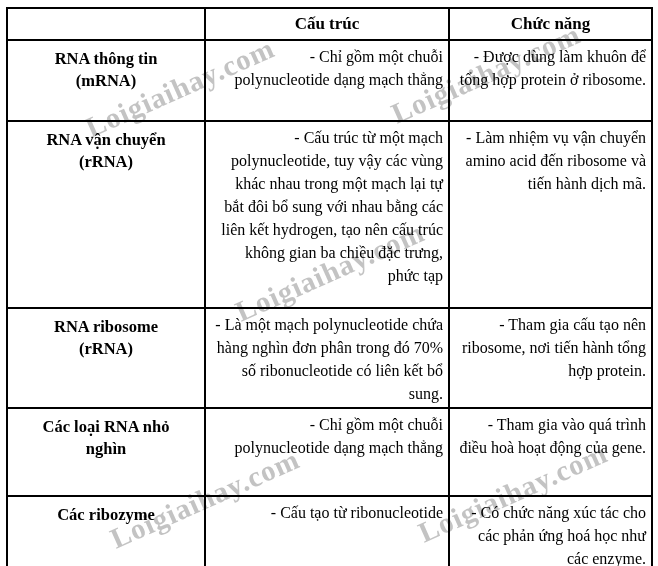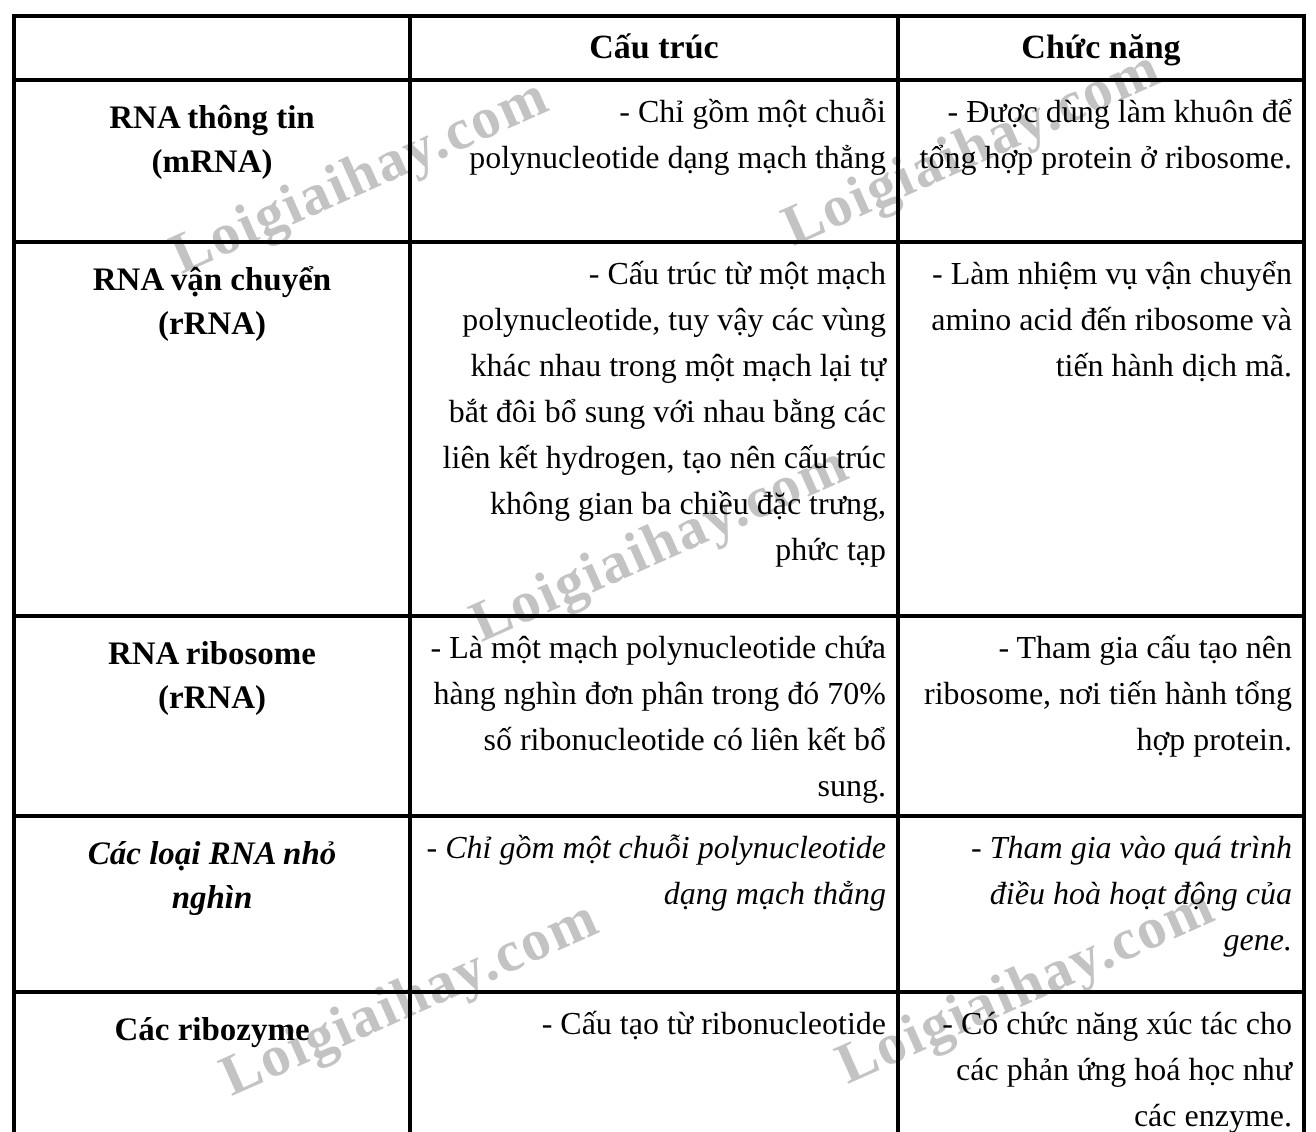--- a/index.html
+++ b/index.html
@@ -42,21 +42,21 @@
     z-index:2;
   }
   col.c1 { width:198px; }
   col.c2 { width:244px; }
   col.c3 { width:203px; }
   th, td { border:2px solid #000; background:transparent; }
   thead tr   { height:32px; }
   tr.r0 { height:81px;  }
   tr.r1 { height:187px; }
   tr.r2 { height:96px;margin-left:40px;  }
-  tr.r3 { height:88px;font-style:italic;  }
+  tr.r3 { height:88px;  }
   tr.r4 { height:73px;padding-left:40px;  }
   th {
     font-size:17px; font-weight:bold;
     text-align:center; vertical-align:middle;
     padding:2px;
   }
   td { vertical-align:top; }
   td.name {
     font-size:16.5px; font-weight:bold;
     text-align:center; line-height:22px;

